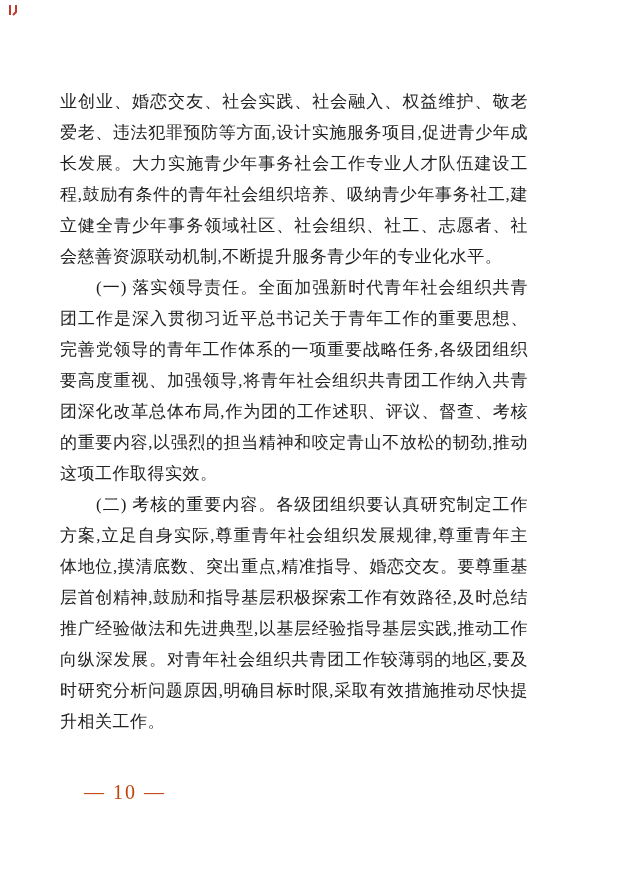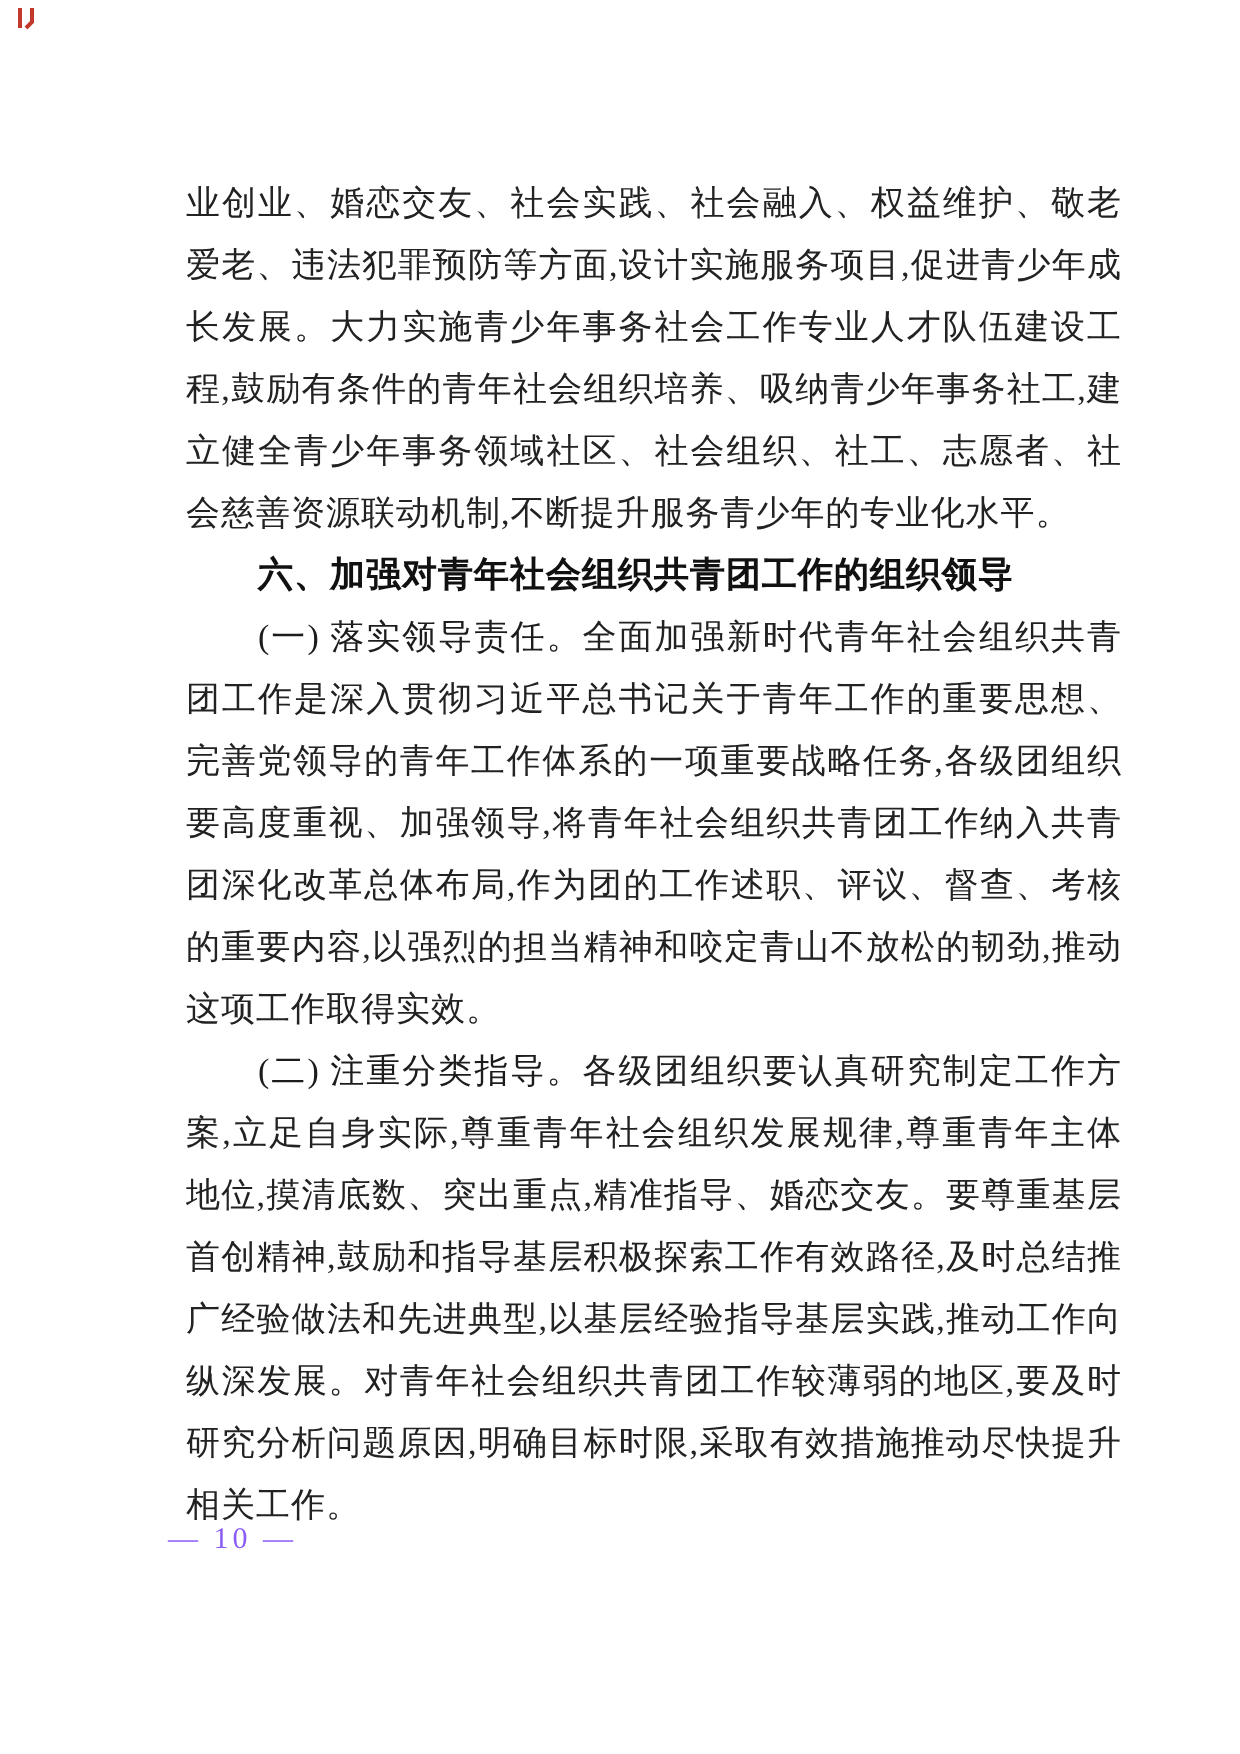--- a/index.html
+++ b/index.html
@@ -18,21 +18,21 @@
   }
   .corner-mark {
     position: absolute;
     left: 7px;
     top: 3px;
     width: 13px;
     height: 13px;
   }
   .content {
     position: absolute;
-    left: 93px;
+    left: 60px;
     top: 86px;
     width: 468px;
     font-size: 17px;
     line-height: 31px;
     letter-spacing: 0.5px;
     text-align: justify;
     text-justify: inter-ideograph;
   }
   .content p {
     margin: 0;
@@ -53,47 +53,46 @@
     text-indent: 36px;
     text-align: left;
   }
   .lead {
     font-weight: normal;
     color: #1c1c1c;
   }
   .page-number {
     position: absolute;
     left: 84px;
-    top: 760px;
-    font-size: 15px;
+    top: 782px;
+    font-size: 20px;
     line-height: 20px;
     letter-spacing: 2px;
-    color: #8b5cf6;
+    color: #c2410c;
     font-family: "Liberation Serif", "DejaVu Serif", serif;
   }
 </style>
 </head>
 <body>
 
 <div class="page">
 
   <span class="corner-mark">
     <svg width="13" height="13" viewBox="0 0 13 13">
       <path d="M3 1 L3 11" stroke="#c0392b" stroke-width="2" fill="none"></path>
       <path d="M9 1 L9 8 L6 11" stroke="#c0392b" stroke-width="2" fill="none"></path>
     </svg>
   </span>
 
   <div class="content">
 
     <p class="para-continuation">业创业、婚恋交友、社会实践、社会融入、权益维护、敬老爱老、违法犯罪预防等方面,设计实施服务项目,促进青少年成长发展。大力实施青少年事务社会工作专业人才队伍建设工程,鼓励有条件的青年社会组织培养、吸纳青少年事务社工,建立健全青少年事务领域社区、社会组织、社工、志愿者、社会慈善资源联动机制,不断提升服务青少年的专业化水平。</p>
 
-    <h2 class="section-heading">六、加强对青年社会组织共青团工作的组织领导</h2>
 
     <p class="para-indent"><span class="lead">(一) 落实领导责任。</span><span>全面加强新时代青年社会组织共青团工作是深入贯彻习近平总书记关于青年工作的重要思想、完善党领导的青年工作体系的一项重要战略任务,各级团组织要高度重视、加强领导,将青年社会组织共青团工作纳入共青团深化改革总体布局,作为团的工作述职、评议、督查、考核的重要内容,以强烈的担当精神和咬定青山不放松的韧劲,推动这项工作取得实效。</span></p>
 
-    <p class="para-indent"><span class="lead">(二) 注重分类指导。</span><span>各级团组织要认真研究制定工作方案,立足自身实际,尊重青年社会组织发展规律,尊重青年主体地位,摸清底数、突出重点,精准指导、婚恋交友。要尊重基层首创精神,鼓励和指导基层积极探索工作有效路径,及时总结推广经验做法和先进典型,以基层经验指导基层实践,推动工作向纵深发展。对青年社会组织共青团工作较薄弱的地区,要及时研究分析问题原因,明确目标时限,采取有效措施推动尽快提升相关工作。</span></p>
+    <p class="para-indent"><span class="lead">(二) 考核的重要内容。</span><span>各级团组织要认真研究制定工作方案,立足自身实际,尊重青年社会组织发展规律,尊重青年主体地位,摸清底数、突出重点,精准指导、婚恋交友。要尊重基层首创精神,鼓励和指导基层积极探索工作有效路径,及时总结推广经验做法和先进典型,以基层经验指导基层实践,推动工作向纵深发展。对青年社会组织共青团工作较薄弱的地区,要及时研究分析问题原因,明确目标时限,采取有效措施推动尽快提升相关工作。</span></p>
 
   </div>
 
   <div class="page-number">— 10 —</div>
 
 </div>
 
 </body></html>

